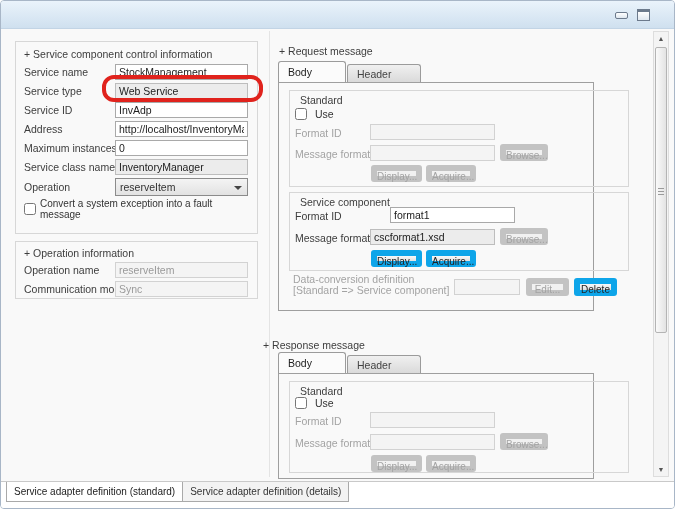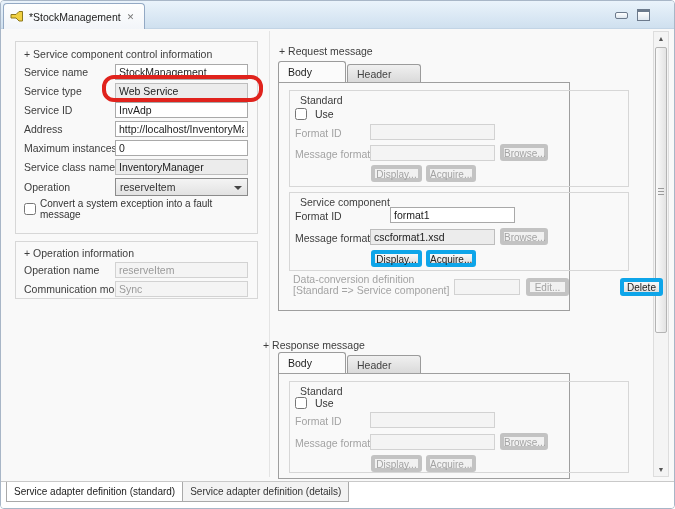--- a/index.html
+++ b/index.html
@@ -54,30 +54,30 @@
         border:4px solid #e0231d; border-radius:12px; pointer-events:none; z-index:20; }
 
   
   .sect-title { position:absolute; color:#3d3d3d; }
   .tabsrow { position:absolute; display:flex; align-items:flex-end; z-index:2; }
   .mtab { border:1px solid #9b9b9b; border-bottom:none; border-radius:3px 3px 0 0;
           padding:0 0 0 9px; display:flex; align-items:center; }
   .mtab.active { width:68px; height:21px; background:#fbfbfb; color:#222; }
   .mtab.inactive { width:74px; height:18px; background:linear-gradient(#f0f0f0,#dadada);
                    color:#444; margin-left:1px; }
-  .panel { position:absolute; width:292px; border:1px solid #9f9f9f; background:#f9f9f9; z-index:1; }
+  .panel { position:absolute; width:316px; border:1px solid #9f9f9f; background:#f9f9f9; z-index:1; }
   .req-panel { left:277px; top:53px; height:229px; }
   .resp-panel { left:277px; top:344px; height:106px; }
   .panel .grp { background:transparent; }
   .abs { position:absolute; }
   .glab { position:absolute; white-space:nowrap; color:#3d3d3d; }
   .glab.dim, .dimtxt { color:#a3a3a3; }
   .gfld { position:absolute; width:125px; height:16px; }
   .btn { position:absolute; height:17px; font:inherit; font-size:10px; color:#222;
-         border:4px solid #0ea5e9; border-radius:3px; background:linear-gradient(#f8f8f8,#e1e1e1);
+         border:6px solid #0ea5e9; border-radius:3px; background:linear-gradient(#f8f8f8,#e1e1e1);
          text-align:center; padding:0; }
   .btn.dis { color:#a3a3a3; border-color:#c3c3c3; background:#f1f1f1; }
   .uck { position:absolute; display:flex; align-items:center; gap:8px; }
   .uck input { width:12px; height:12px; margin:0; }
 
   
   .sbar { position:absolute; left:652px; top:2px; width:16px; height:446px;
           background:#f4f4f4; border:1px solid #ddd; }
   .sb-arrow { position:absolute; left:0; width:14px; height:13px; text-align:center;
               font-size:7px; line-height:13px; color:#555; }
@@ -97,29 +97,20 @@
   .btab.inactive { background:#f3f3f3; color:#333; border-left:none;justify-content:flex-end; }
 
   .ticon svg { display:block; }
 </style>
 </head>
 <body>
 
 <div class="window">
 
   <div class="tabbar">
-    <div class="etab">
-      <span class="ticon">
-        <svg width="14" height="13" viewBox="0 0 14 13">
-          <path d="M1 4.5 L6 4.5 L9 1.5 L12.5 1.5 L12.5 11 L9 11 L6 8 L1 8 Z" fill="#f0d042" stroke="#8d781c" stroke-width="1"></path>
-        </svg>
-      </span>
-      <span class="etab-title">*StockManagement</span>
-      <span class="tclose">✕</span>
-    </div>
     <div class="winbtns">
       <span class="minbtn"></span>
       <span class="maxbtn"></span>
     </div>
   </div>
 
   <div class="content">
     <div class="vline"></div>
 
     <div class="grp g1">
@@ -211,21 +202,21 @@
         <button class="btn dis" disabled="" style="left:210px;top:35px;width:48px;">Browse...</button>
         <button class="btn" style="left:81px;top:57px;width:51px;">Display...</button>
         <button class="btn" style="left:136px;top:57px;width:50px;">Acquire...</button>
       </div>
 
       <div class="abs" style="left:10px;top:190px;width:344px;height:32px;">
         <span class="glab dim" style="left:4px;top:0;">Data-conversion definition</span>
         <span class="glab dim" style="left:4px;top:11px;">[Standard =&gt; Service component]</span>
         <input class="fld dis abs" disabled="" style="left: 165px; top: 6px; width: 66px; height: 16px;">
         <button class="btn dis" disabled="" style="left:237px;top:5px;width:43px;height:18px;">Edit...</button>
-        <button class="btn" style="left:285px;top:5px;width:43px;height:18px;margin-left:46px;">Delete</button>
+        <button class="btn" style="left:285px;top:5px;width:43px;height:18px;">Delete</button>
       </div>
     </div>
 
     <div class="sect-title" style="left:262px;top:310px;text-align:center;">+ Response message</div>
     <div class="tabsrow" style="left:277px;top:323px;">
       <div class="mtab active">
         <span>Body</span>
       </div>
       <div class="mtab inactive">
         <span>Header</span>

